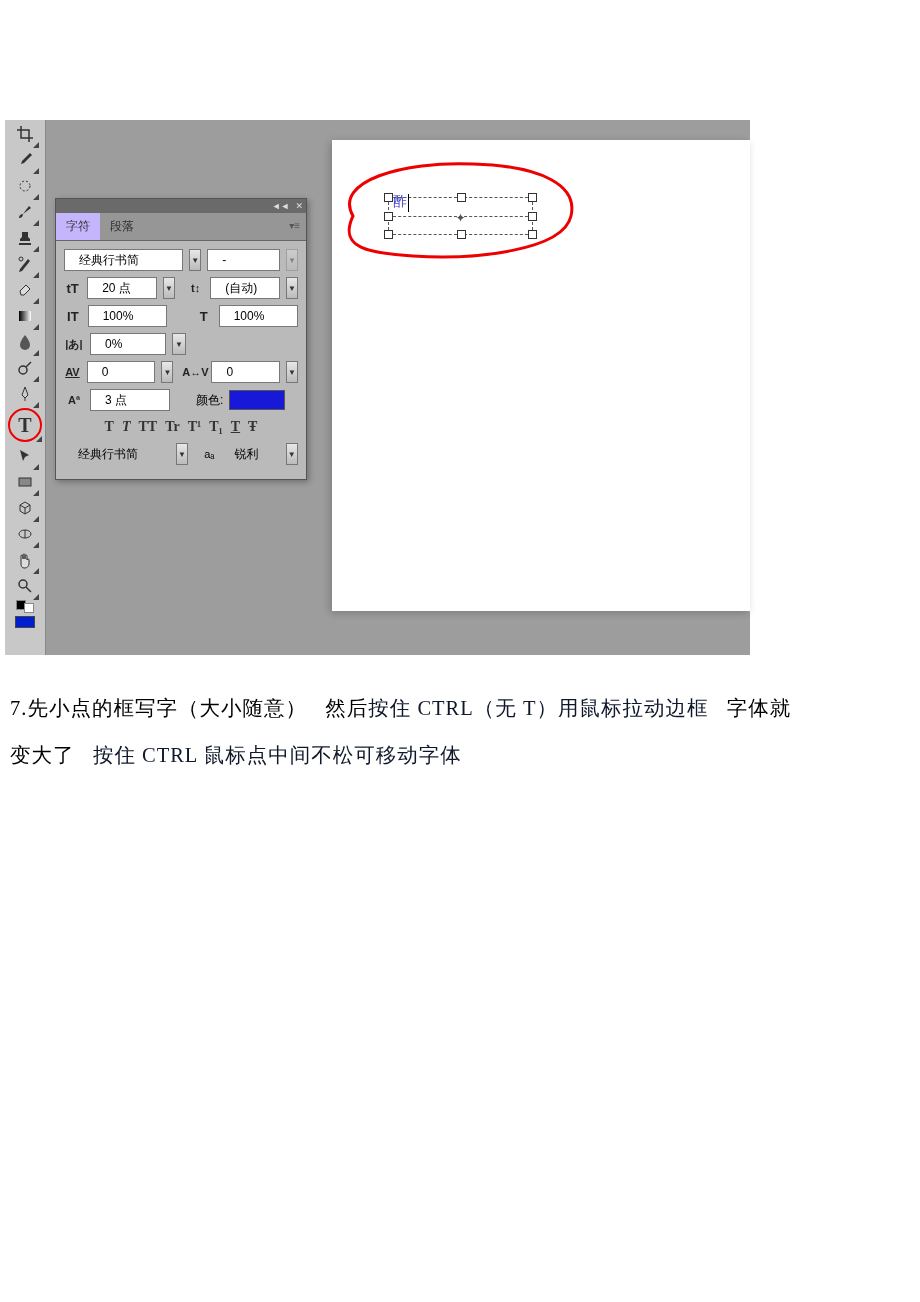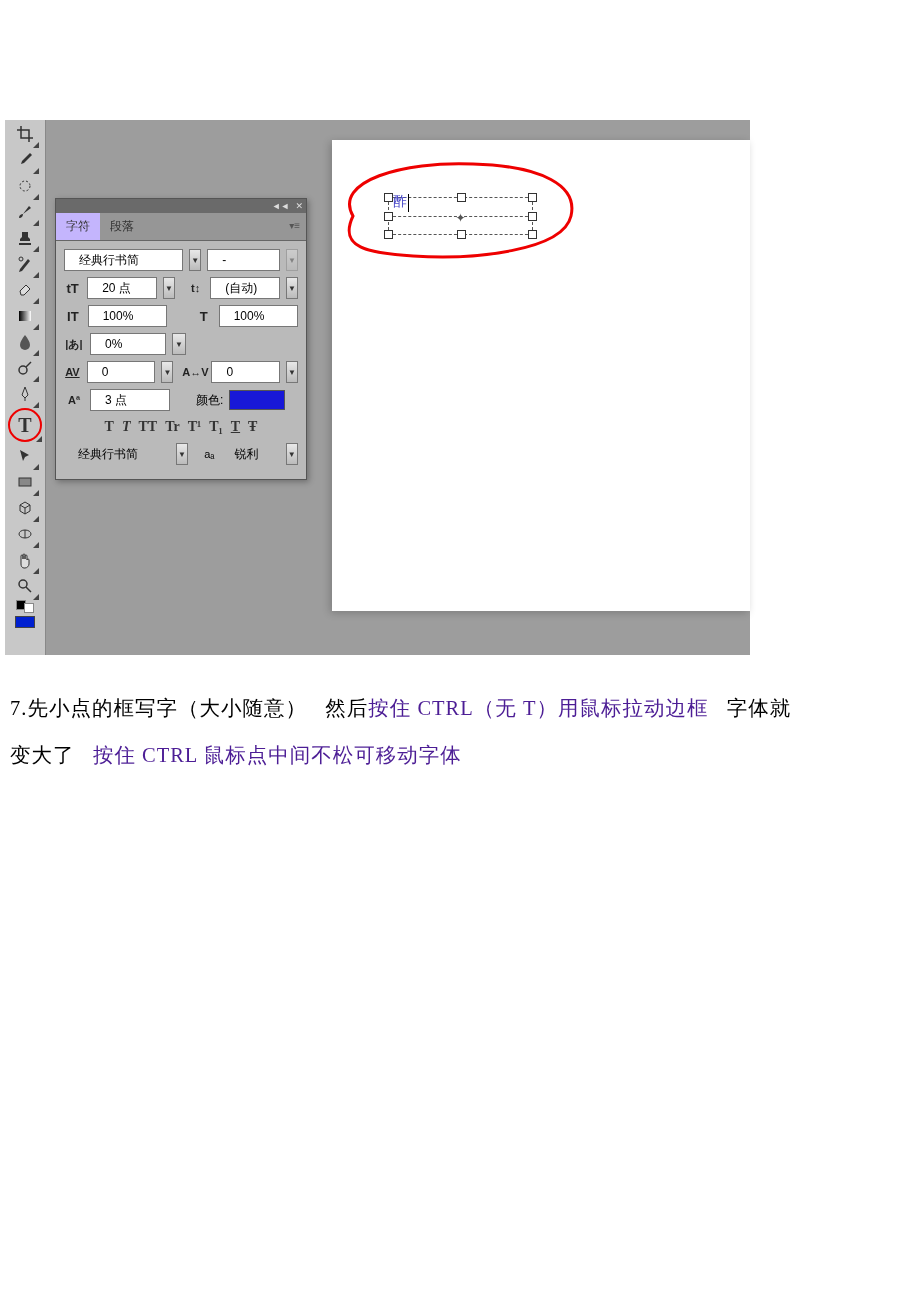--- a/index.html
+++ b/index.html
@@ -31,21 +31,21 @@
 .handle{position:absolute;width:7px;height:7px;background:#fff;border:1px solid #333}
 .h-tl{left:-4px;top:-4px}.h-tm{left:calc(50% - 4px);top:-4px}.h-tr{right:-4px;top:-4px}
 .h-ml{left:-4px;top:calc(50% - 4px)}.h-mr{right:-4px;top:calc(50% - 4px)}
 .h-bl{left:-4px;bottom:-4px}.h-bm{left:calc(50% - 4px);bottom:-4px}.h-br{right:-4px;bottom:-4px}
 .center-mark{position:absolute;left:calc(50% - 5px);top:calc(50% - 5px);font-size:12px;color:#555}
 .sample-text{position:absolute;left:5px;top:-4px;font-size:14px;color:#4848c8;font-family:cursive}
 .cursor{position:absolute;left:20px;top:-3px;width:1px;height:18px;background:#000}
 .circle-annotation{position:absolute;left:318px;top:36px;width:258px;height:108px}
 .circle-annotation svg{width:100%;height:100%}
 .instruction{margin:30px 10px;font-size:20.5px;line-height:2.3;letter-spacing:1px;font-family:'SimSun','Times New Roman',serif}
-.red{color:#4c1d95}
+.red{color:#0f172a}
 </style>
 </head>
 <body>
 
 <div class="screenshot">
   <div class="toolbar">
     <div class="tool">
         <svg viewBox="0 0 18 18">
           <path d="M5 1v12h12M1 5h12v12" stroke="#333" stroke-width="1.5" fill="none"></path>
         </svg>

